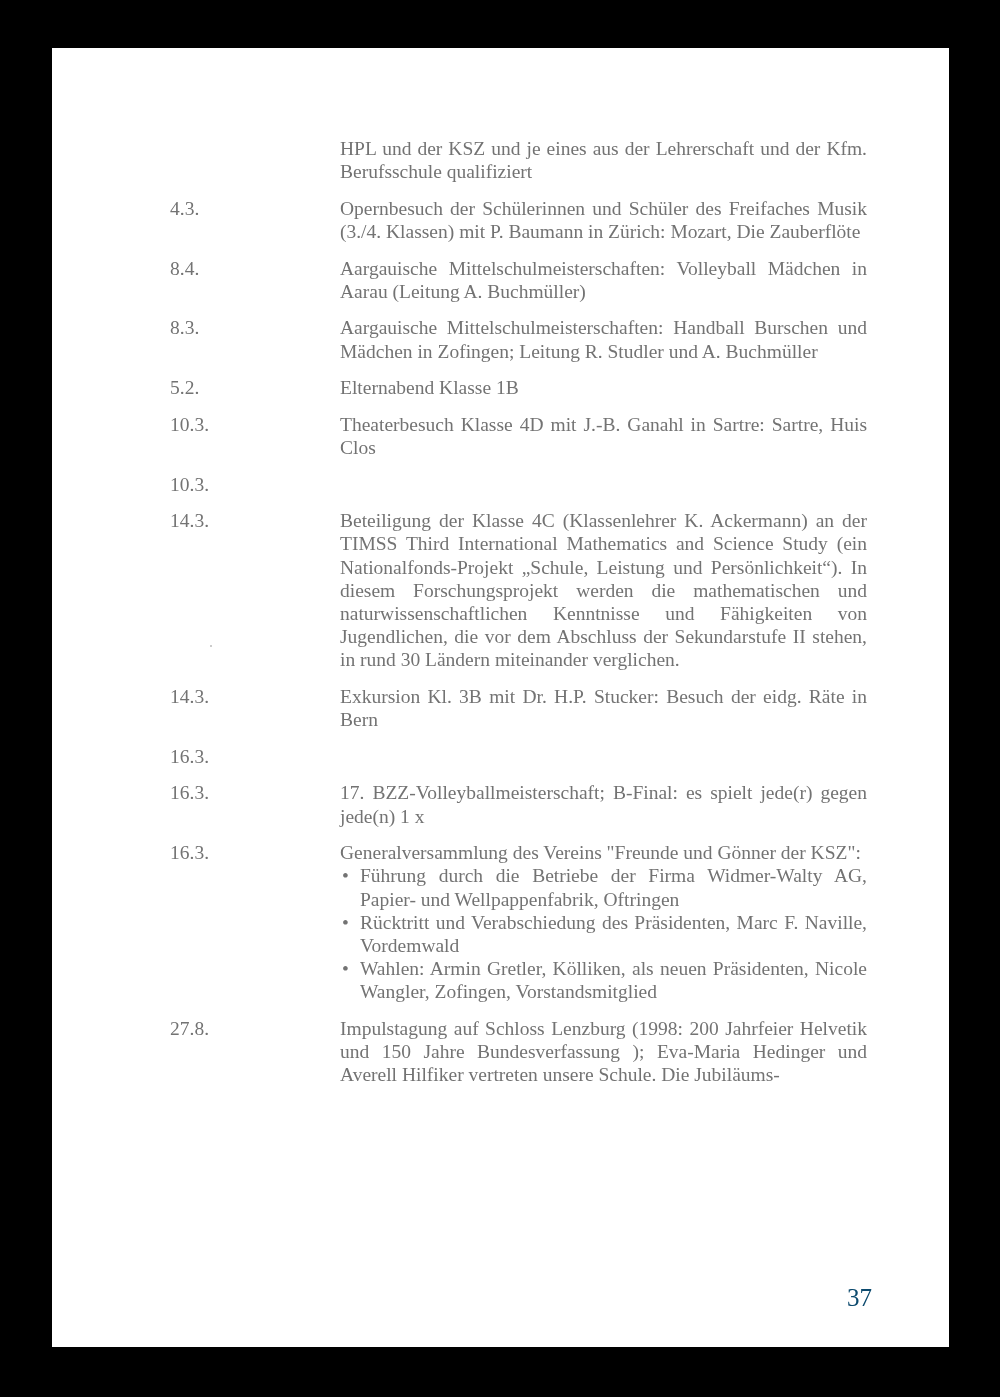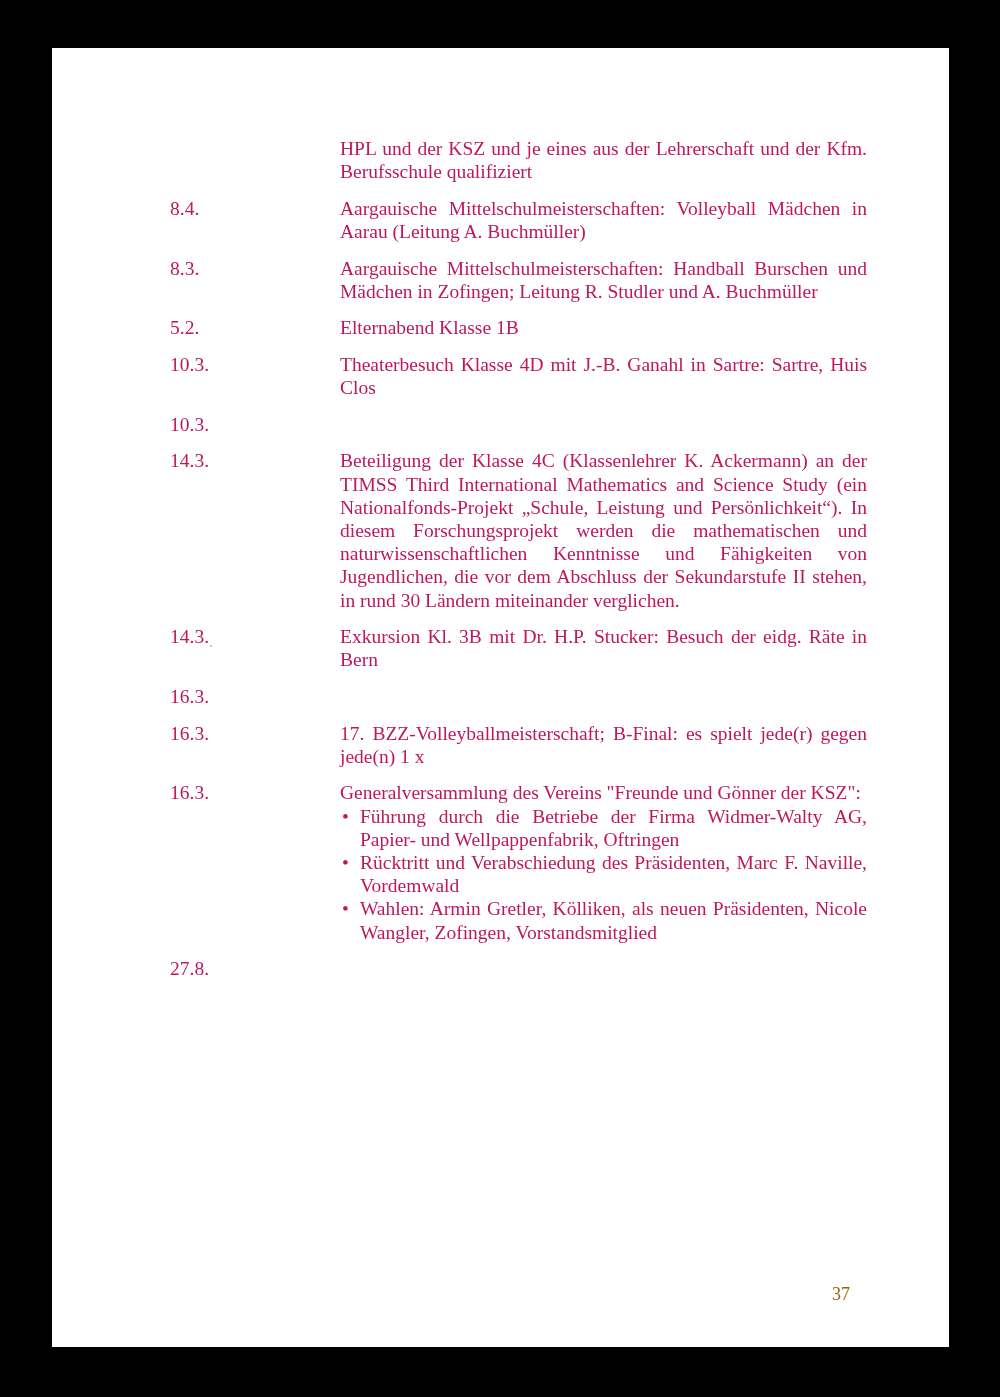--- a/index.html
+++ b/index.html
@@ -22,21 +22,21 @@
       background: #fff;
     }
     .content {
       position: absolute;
       left: 118px;
       top: 89px;
       width: 697px;
       font-family: "Liberation Serif", serif;
       font-size: 19.5px;
       line-height: 23.2px;
-      color: #be185d;
+      color: #737373;
     }
     .entry {
       display: flex;
       margin-bottom: 13.4px;
     }
     .date {
       width: 170px;
       flex: 0 0 170px;
     }
     .text {
@@ -58,23 +58,24 @@
     .bullets li .bullet {
       position: absolute;
       left: 2px;
       top: 0;
     }
     .page-number {
       position: absolute;
       left: 780px;
       top: 1236px;
       width: 40px;
+      text-align: right;
       font-family: "Liberation Serif", serif;
-      font-size: 18px;
-      color: #a16207;
+      font-size: 25px;
+      color: #0c4a6e;
     }
     .speck {
       position: absolute;
       left: 158px;
       top: 597px;
       width: 2px;
       height: 2px;
       background: #bbb;
       border-radius: 1px;
     }
@@ -84,20 +85,24 @@
 
 <div class="page">
   <span class="speck"></span>
   <div class="content">
 
     <div class="entry">
       <div class="date"></div>
       <div class="text">HPL und der KSZ und je eines aus der Lehrerschaft und der Kfm. Berufsschule qualifiziert</div>
     </div>
 
+    <div class="entry">
+      <div class="date">4.3.</div>
+      <div class="text">Opernbesuch der Schülerinnen und Schüler des Freifaches Musik (3./4. Klassen) mit P. Baumann in Zürich: Mozart, Die Zauberflöte</div>
+    </div>
 
     <div class="entry">
       <div class="date">8.4.</div>
       <div class="text">Aargauische Mittelschulmeisterschaften: Volleyball Mädchen in Aarau (Leitung A. Buchmüller)</div>
     </div>
 
     <div class="entry">
       <div class="date">8.3.</div>
       <div class="text">Aargauische Mittelschulmeisterschaften: Handball Burschen und Mädchen in Zofingen; Leitung R. Studler und A. Buch­müller</div>
     </div>
@@ -151,18 +156,19 @@
           <li>
             <span class="bullet">•</span>
             <span>Wahlen: Armin Gretler, Kölliken, als neuen Präsidenten, Nicole Wangler, Zofingen, Vorstandsmitglied</span>
           </li>
         </ul>
       </div>
     </div>
 
     <div class="entry">
       <div class="date">27.8.</div>
+      <div class="text">Impulstagung auf Schloss Lenzburg (1998: 200 Jahrfeier Hel­vetik und 150 Jahre Bundesverfassung ); Eva-Maria Hedinger und Averell Hilfiker vertreten unsere Schule. Die Jubiläums-</div>
     </div>
 
   </div>
 
   <div class="page-number">37</div>
 </div>
 
 </body></html>

